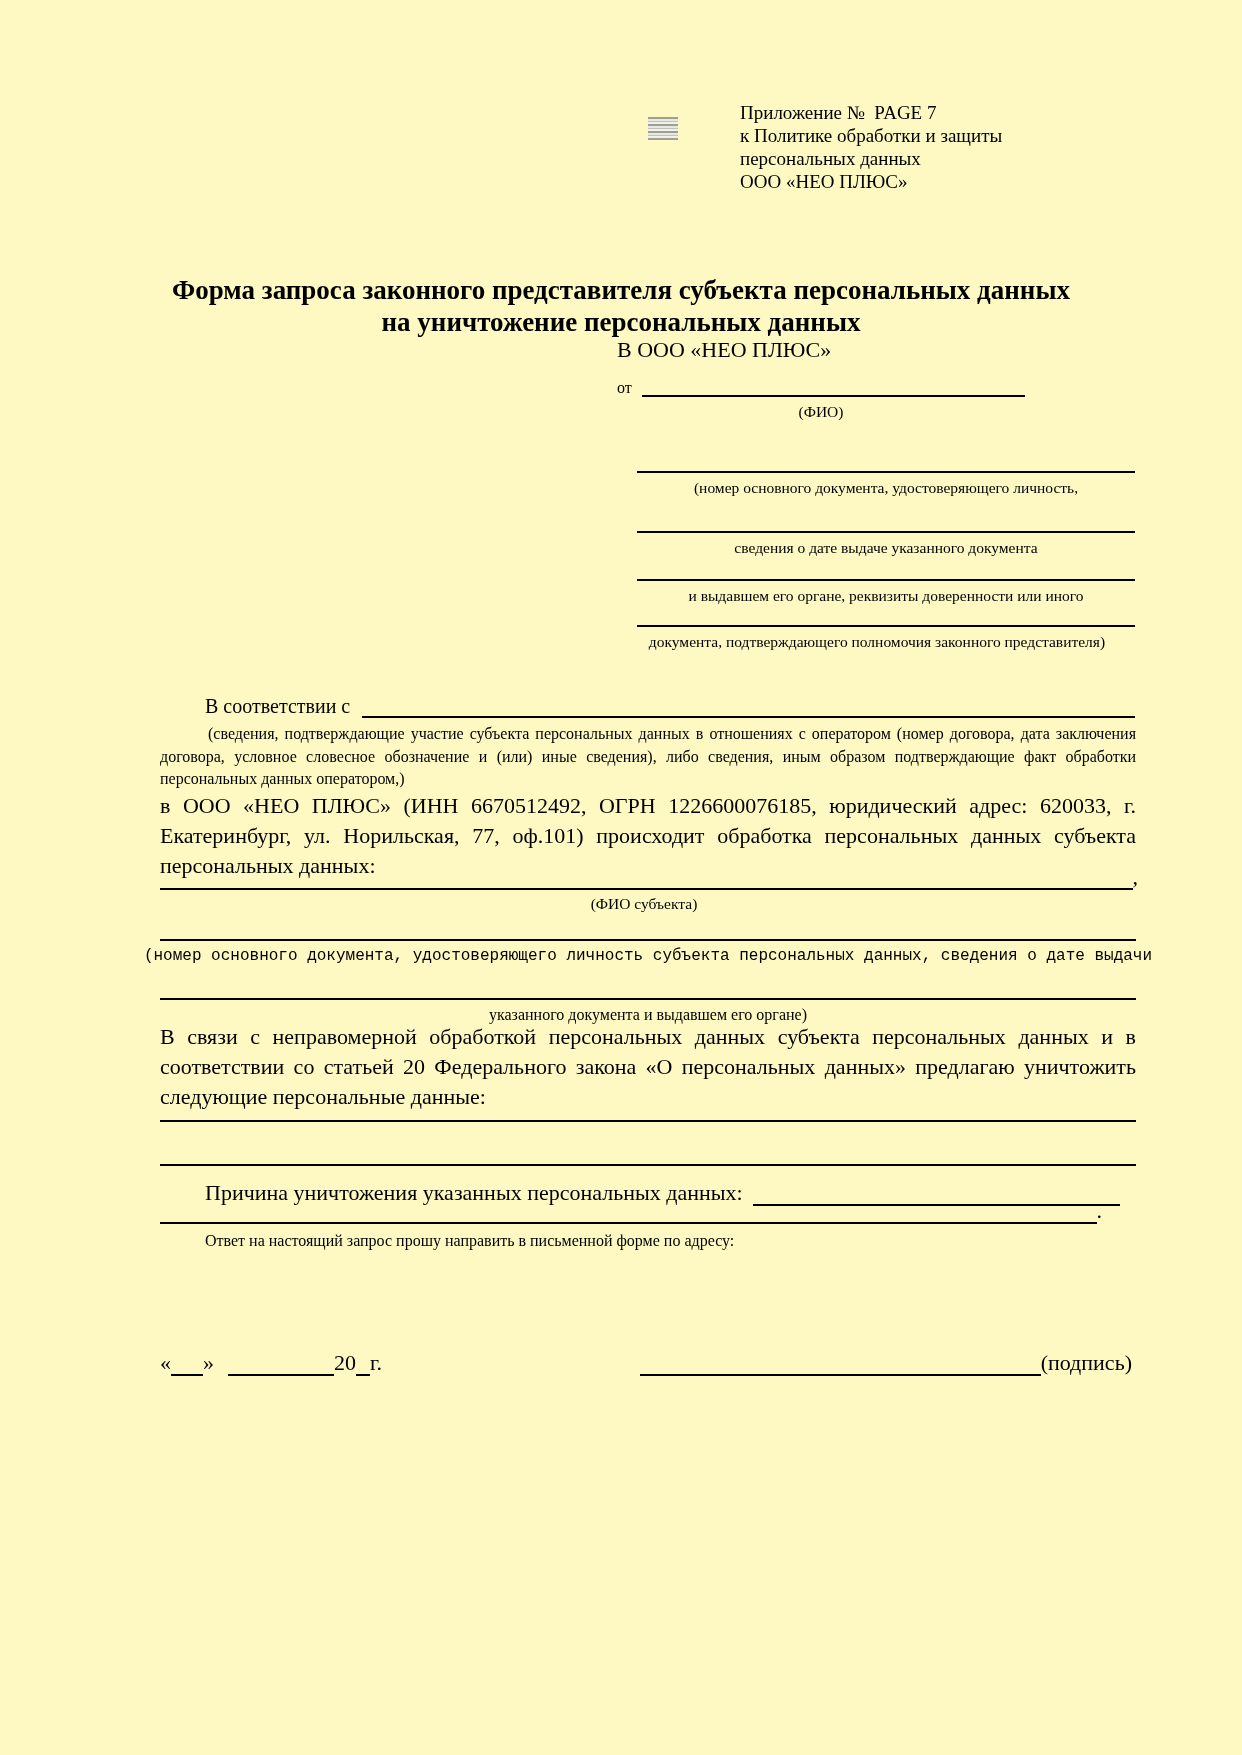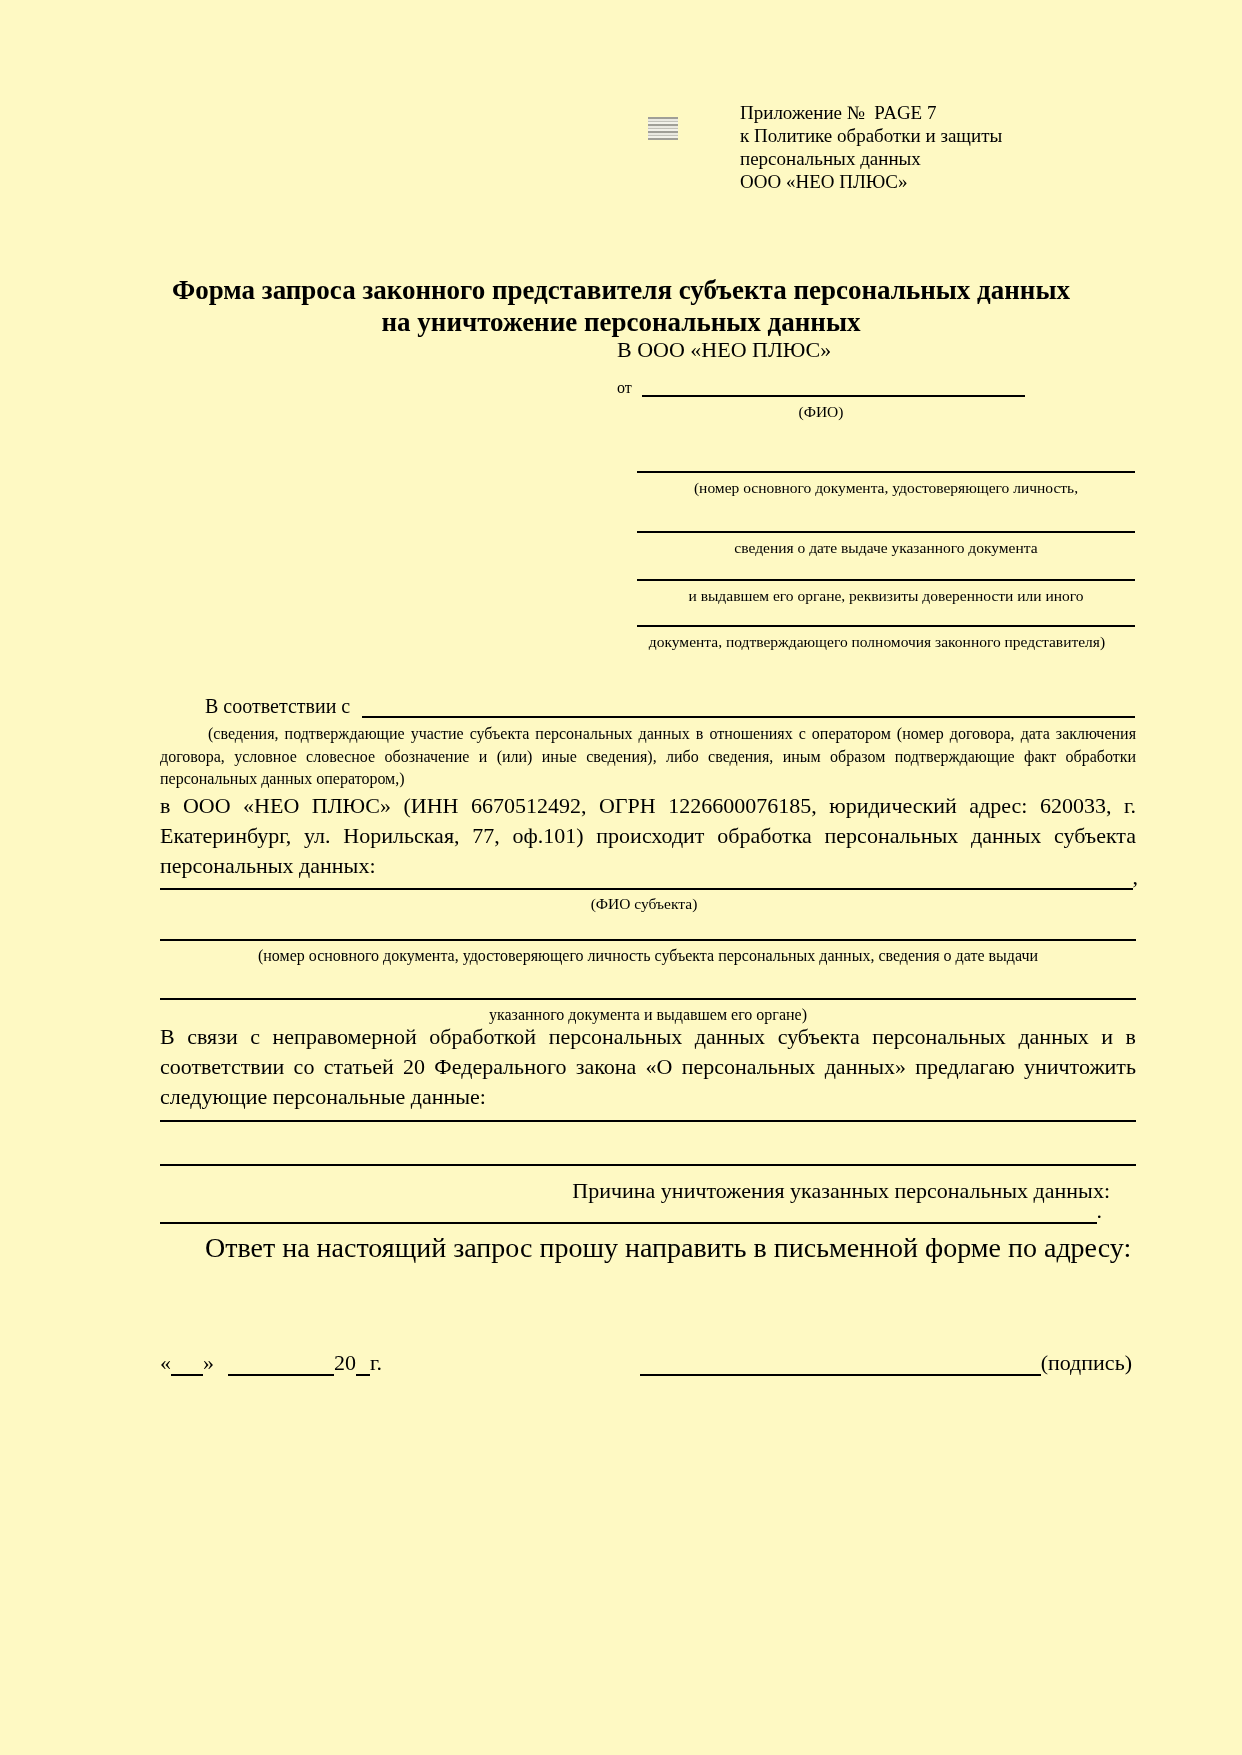--- a/index.html
+++ b/index.html
@@ -42,30 +42,30 @@
 
   
   .accord-row{left:205px;top:690px;width:930px;display:flex;align-items:flex-end;font-size:20px;}
   .accord-row .lbl{margin-right:12px;white-space:nowrap;}
   .note{left:160px;top:723px;width:976px;font-size:16px;line-height:22.5px;text-align:justify;text-align-last:left;text-indent:48px;}
   .para{left:160px;width:976px;font-size:22px;line-height:30px;text-align:justify;text-align-last:left;}
   .op-para{top:791px;}
   .subj-row{left:160px;top:862px;width:978px;display:flex;align-items:flex-end;font-size:22px;}
   .subj-fio-cap{left:160px;top:894px;width:968px;}
   .sl2{left:160px;top:939px;width:976px;height:0;border-top:2px solid #000;}
-  .sc2{left:133px;top:946px;width:1030px;}
+  .sc2{left:133px;top:946px;width:1030px;font-family:Liberation Mono, monospace;}
   .sl3{left:160px;top:998px;width:976px;height:0;border-top:2px solid #000;}
   .sc3{left:160px;top:1005px;width:976px;}
   .demand{top:1022px;}
   .blank1{left:160px;top:1120px;width:976px;height:0;border-top:2px solid #000;}
   .blank2{left:160px;top:1164px;width:976px;height:0;border-top:2px solid #000;}
-  .reason-row{left:205px;top:1178px;width:915px;display:flex;align-items:flex-end;font-size:22px;flex-direction:column;}
+  .reason-row{left:205px;top:1178px;width:915px;display:flex;align-items:flex-end;font-size:22px;}
   .reason-row .lbl{margin-right:10px;white-space:nowrap;}
   .reason-l2{left:160px;top:1196px;width:942px;display:flex;align-items:flex-end;font-size:22px;}
-  .reply1{left:205px;top:1232px;font-size:28px;}
+  .reply1{left:205px;top:1232px;font-size:16px;}
   .reply2{left:160px;top:1264px;display:flex;align-items:flex-end;font-size:22px;}
   .reply2 .short{width:400px;height:26px;}
 
   
   .date-row{left:160px;top:1348px;display:flex;align-items:flex-end;font-size:22px;height:28px;}
   .d-u1{width:32px;height:24px;}
   .d-sp{width:14px;}
   .d-u2{width:106px;height:24px;}
   .d-u3{width:14px;height:24px;}
   .sign-row{left:640px;top:1348px;width:492px;display:flex;align-items:flex-end;font-size:22px;height:28px;}

